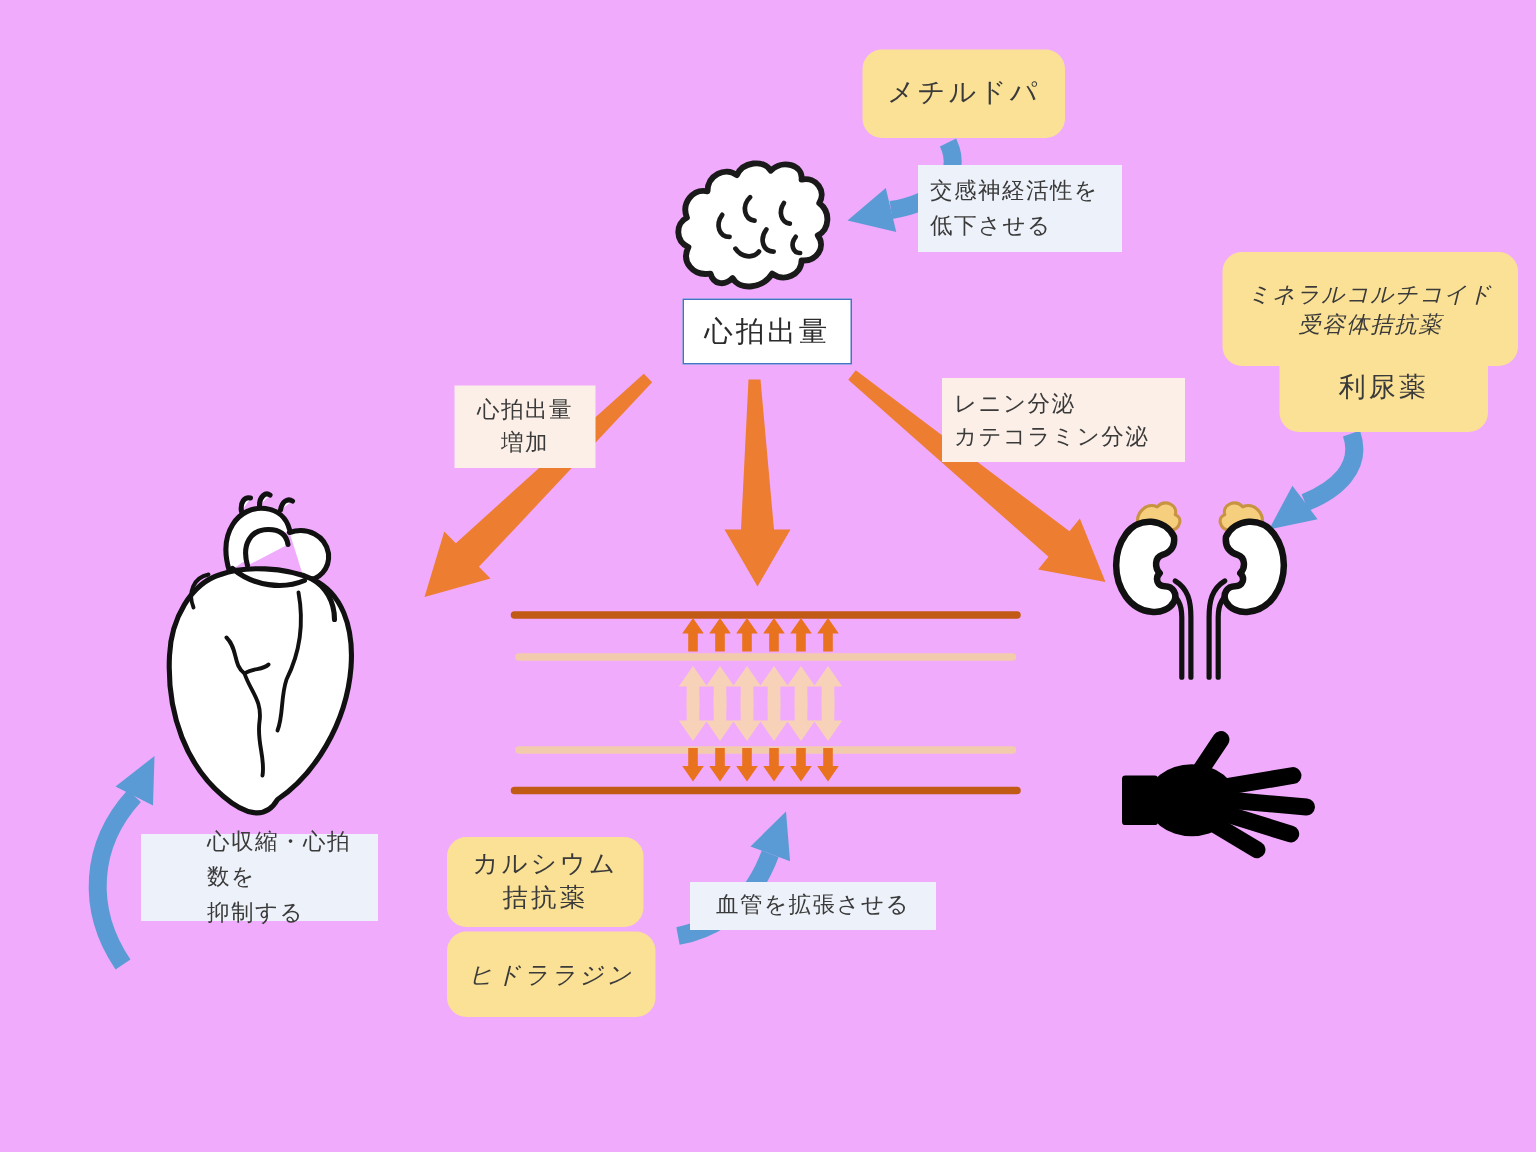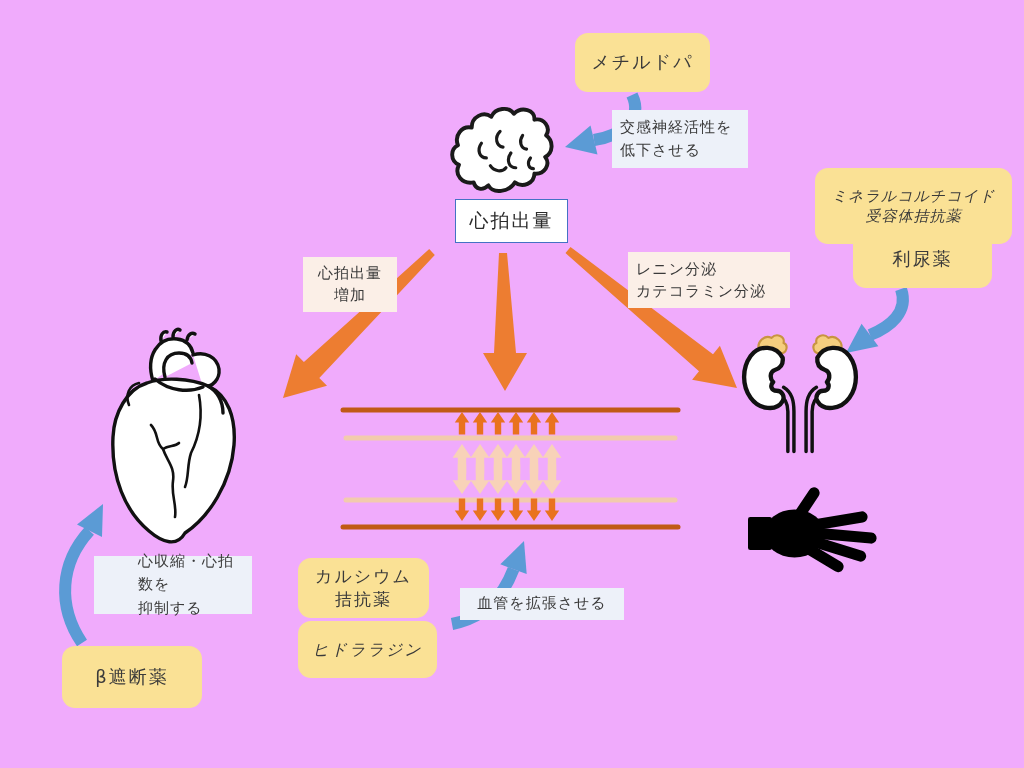--- a/index.html
+++ b/index.html
@@ -173,23 +173,20 @@
 
   <div class="ybox" style="left:815px;top:168px;width:197px;height:76px;font-size:15px;letter-spacing:1px;font-style:italic;">
     <span>ミネラルコルチコイド</span>
     <span>受容体拮抗薬</span>
   </div>
 
   <div class="ybox" style="left:853px;top:231px;width:139px;height:57px;">
     <span>利尿薬</span>
   </div>
 
-  <div class="ybox" style="left:62px;top:646px;width:140px;height:62px;">
-    <span>β遮断薬</span>
-  </div>
 
   <div class="ybox" style="left:298px;top:558px;width:131px;height:60px;font-size:17px;">
     <span>カルシウム</span>
     <span>拮抗薬</span>
   </div>
 
   <div class="ybox" style="left:298px;top:621px;width:139px;height:57px;font-size:16px;font-style:italic;">
     <span>ヒドララジン</span>
   </div>
 

